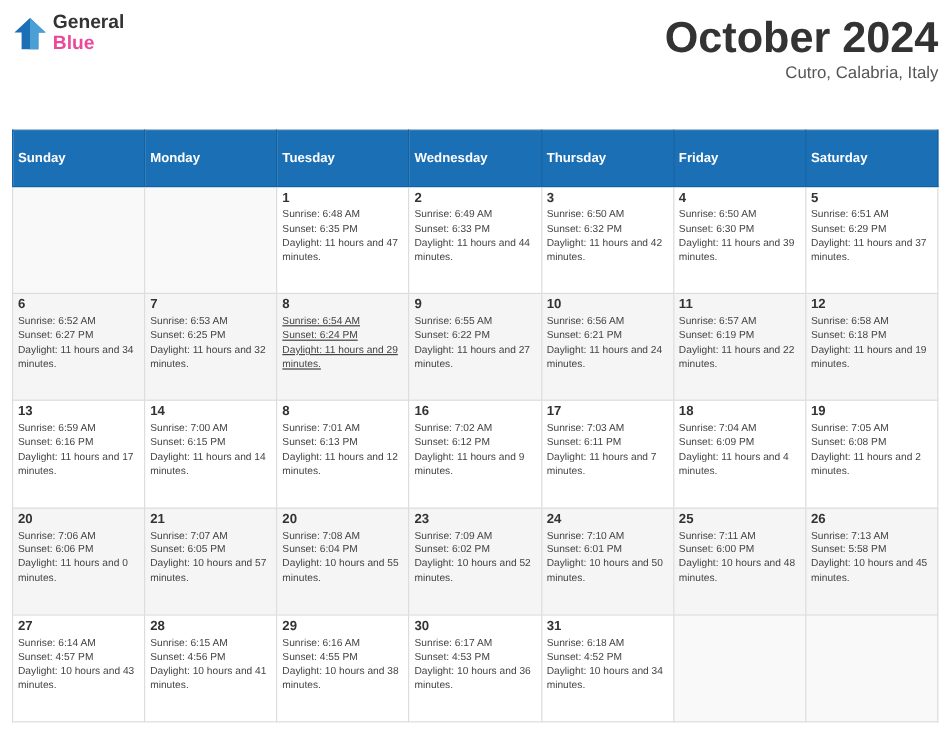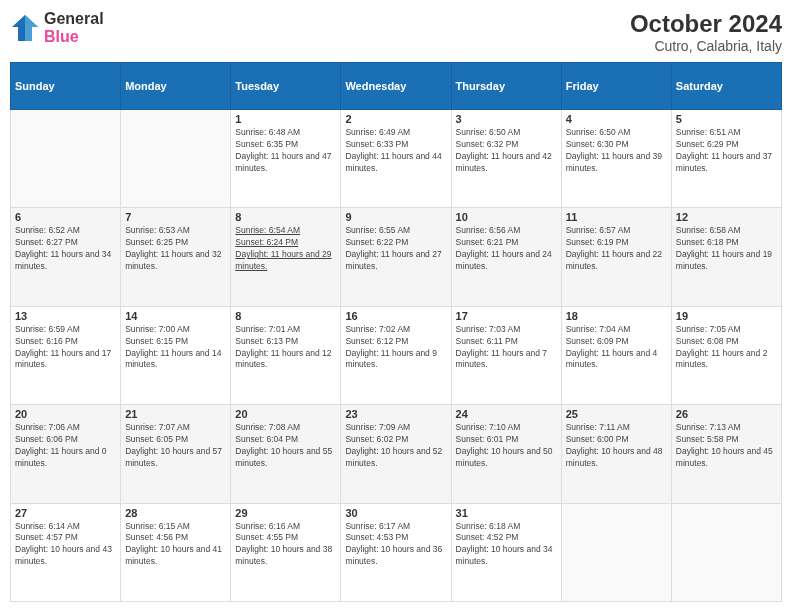--- a/index.html
+++ b/index.html
@@ -9,20 +9,21 @@
       width: 792px;
       height: 612px;
       overflow: hidden;
     }
     .page {
       width: 792px;
       height: 612px;
       padding: 10px;
       display: flex;
       flex-direction: column;
+      gap: 32px;
     }
     .header {
       display: flex;
       justify-content: space-between;
       align-items: flex-start;
       margin-bottom: 8px;
     }
     .logo {
       display: flex;
       align-items: center;
@@ -44,21 +45,21 @@
       color: #ec4899;
     }
     .logo-icon {
       width: 30px;
       height: 30px;
     }
     .title-block {
       text-align: right;
     }
     .main-title {
-      font-size: 24px;
+      font-size: 36px;
       font-weight: bold;
       color: #333;
     }
     .subtitle {
       font-size: 14px;
       color: #555;
     }
     .calendar {
       flex: 1;
       border: 1px solid #ccc;

